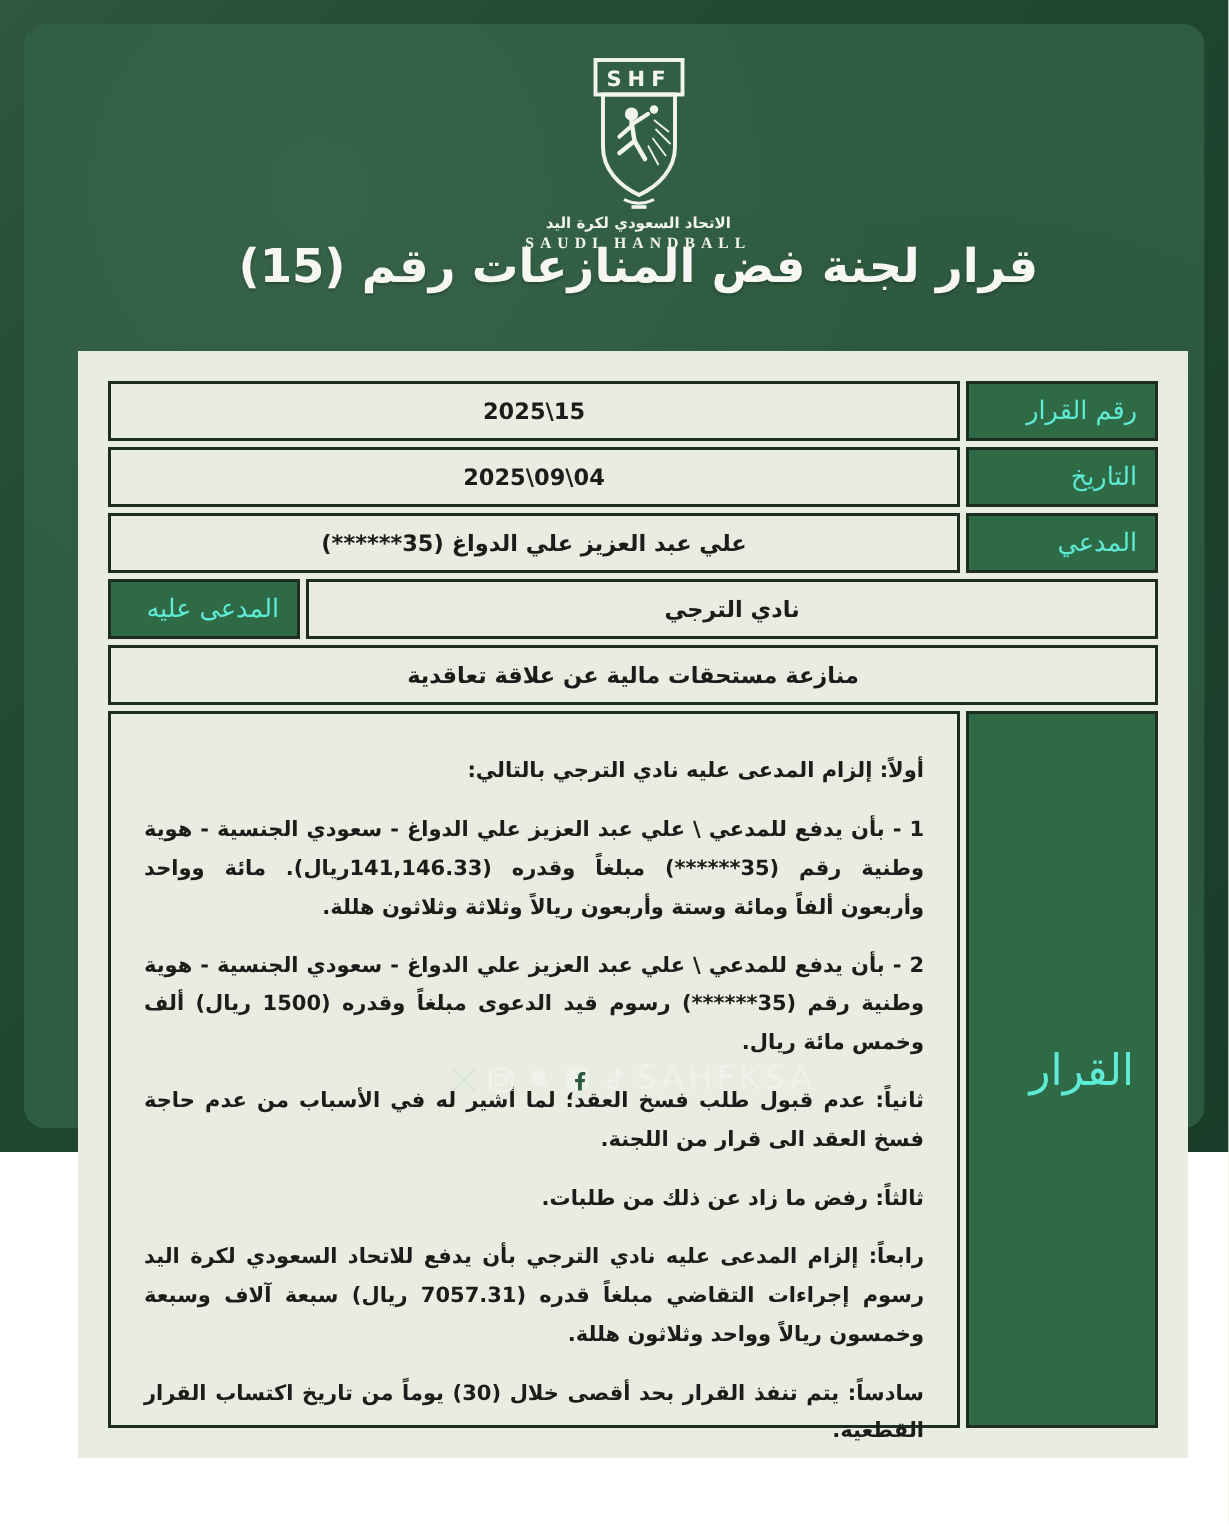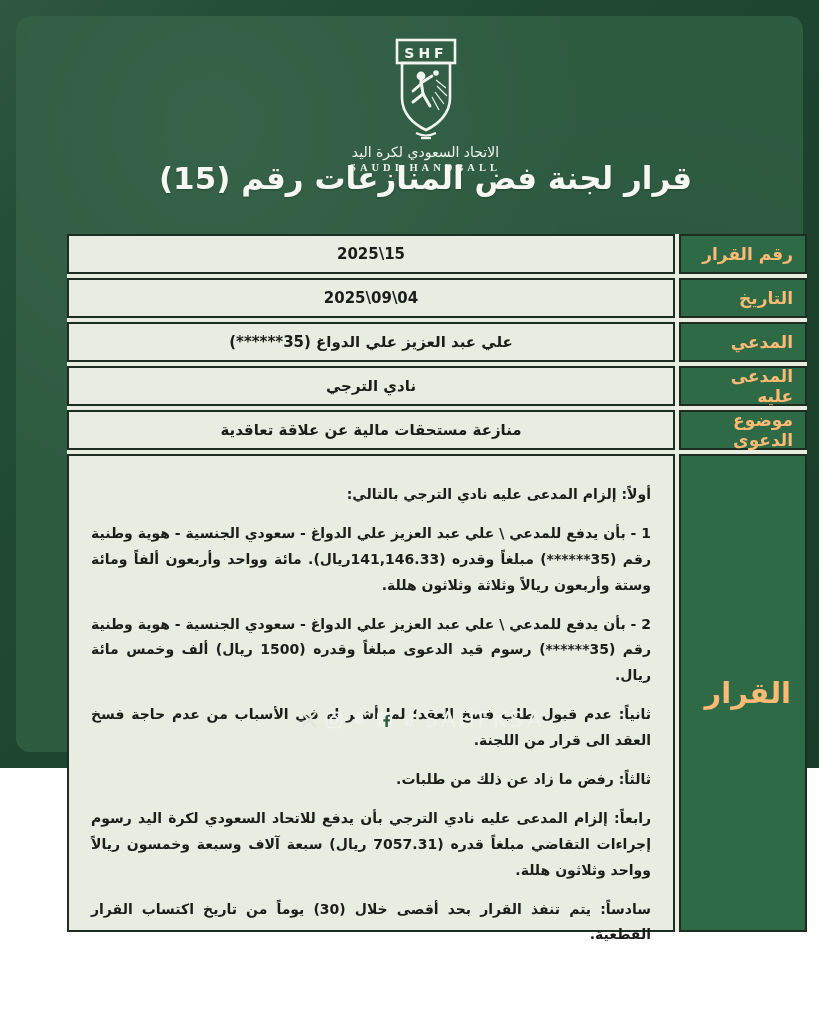--- a/index.html
+++ b/index.html
@@ -13,44 +13,44 @@
   .panel {
     position:absolute; inset:16px; border-radius:14px;
     background:
       radial-gradient(circle at 25% 15%, rgba(255,255,255,0.04), transparent 45%),
       radial-gradient(circle at 80% 70%, rgba(0,0,0,0.08), transparent 55%),
       #2e5c41;
   }
   
   .logo-wrap { position:absolute; top:22px; left:0; width:819px; display:flex; flex-direction:column; align-items:center; color:#f2f4ee; }
   .logo-svg { display:block; }
-  .logo-ar { font-size:14px; font-weight:normal; margin-top:2px; letter-spacing:0.5px; }
+  .logo-ar { font-size:10px; font-weight:bold; margin-top:2px; letter-spacing:0.5px; }
   .logo-en { font-size:10.5px; font-weight:bold; letter-spacing:4px; margin-top:2px;font-family:Liberation Serif, serif; }
   .doc-title {
     position:absolute; top:144px; left:0; width:819px; text-align:center;
     direction:rtl; color:#f6f7f2; font-size:31px; font-weight:bold; letter-spacing:0px;
     text-shadow:0 1px 2px rgba(0,0,0,0.25);
   }
   
   .doc-table {
-    position:absolute; left:51px; top:218px; width:740px;
-    background:#e9ece1; padding:0; display:flex; flex-direction:column; gap:4px;
+    position:absolute; left:36px; top:218px; width:740px;
+    background:#e9ece1; padding:20px; display:flex; flex-direction:column; gap:4px;
   }
   .t-row { display:flex; flex-direction:row; gap:4px; height:40px; }
   .t-row.decision-row { height:478px; }
   .cell { border:2px solid #1e2d21; }
   .value-cell {
     flex:1; background:#e9ece1; direction:rtl; color:#1c1c1a;
     display:flex; align-items:center; justify-content:center;
     font-size:15px; font-weight:bold;
   }
   .label-cell {
-    width:128px; background:#2f6a47; color:#fdba74; direction:rtl;
+    width:128px; background:#2f6a47; color:#5eead4; direction:rtl;
     display:flex; align-items:center; justify-content:flex-start;
-    padding:0 12px; font-size:17px; font-weight:bold;
+    padding:0 12px; font-size:17px; font-weight:normal;
   }
   .decision-row .label-cell { font-size:29px; padding:0 14px; }
   .decision-body {
     flex:1; background:#e9ece1; direction:rtl; color:#1c1c1a;
     padding:26px 22px 18px 22px; font-size:14px; font-weight:bold;
     line-height:1.85; text-align:justify;
   }
   .decision-body p { margin:0 0 13px 0; }
   .decision-body p:last-child { margin-bottom:0; }
   
@@ -106,27 +106,26 @@
         <div class="cell value-cell">04\09\2025</div>
         <div class="cell label-cell">التاريخ</div>
       </div>
 
       <div class="t-row">
         <div class="cell value-cell">علي عبد العزيز علي الدواغ (35******)</div>
         <div class="cell label-cell">المدعي</div>
       </div>
 
       <div class="t-row">
+        <div class="cell label-cell">المدعى عليه</div>
         <div class="cell value-cell">نادي الترجي</div>
-        <div class="cell label-cell">المدعى عليه</div>
       </div>
 
       <div class="t-row">
         <div class="cell value-cell">منازعة مستحقات مالية عن علاقة تعاقدية</div>
-        <div class="cell label-cell">موضوع الدعوى</div>
       </div>
 
       <div class="t-row decision-row">
         <div class="cell decision-body">
           <p>أولاً: إلزام المدعى عليه نادي الترجي بالتالي:</p>
           <p>1 - بأن يدفع للمدعي \ علي عبد العزيز علي الدواغ - سعودي الجنسية - هوية وطنية رقم (35******) مبلغاً وقدره (141,146.33ريال). مائة وواحد وأربعون ألفاً ومائة وستة وأربعون ريالاً وثلاثة وثلاثون هللة.</p>
           <p>2 - بأن يدفع للمدعي \ علي عبد العزيز علي الدواغ - سعودي الجنسية - هوية وطنية رقم (35******) رسوم قيد الدعوى مبلغاً وقدره (1500 ريال) ألف وخمس مائة ريال.</p>
           <p>ثانياً: عدم قبول طلب فسخ العقد؛ لما أشير له في الأسباب من عدم حاجة فسخ العقد الى قرار من اللجنة.</p>
           <p>ثالثاً: رفض ما زاد عن ذلك من طلبات.</p>
           <p>رابعاً: إلزام المدعى عليه نادي الترجي بأن يدفع للاتحاد السعودي لكرة اليد رسوم إجراءات التقاضي مبلغاً قدره (7057.31 ريال) سبعة آلاف وسبعة وخمسون ريالاً وواحد وثلاثون هللة.</p>

